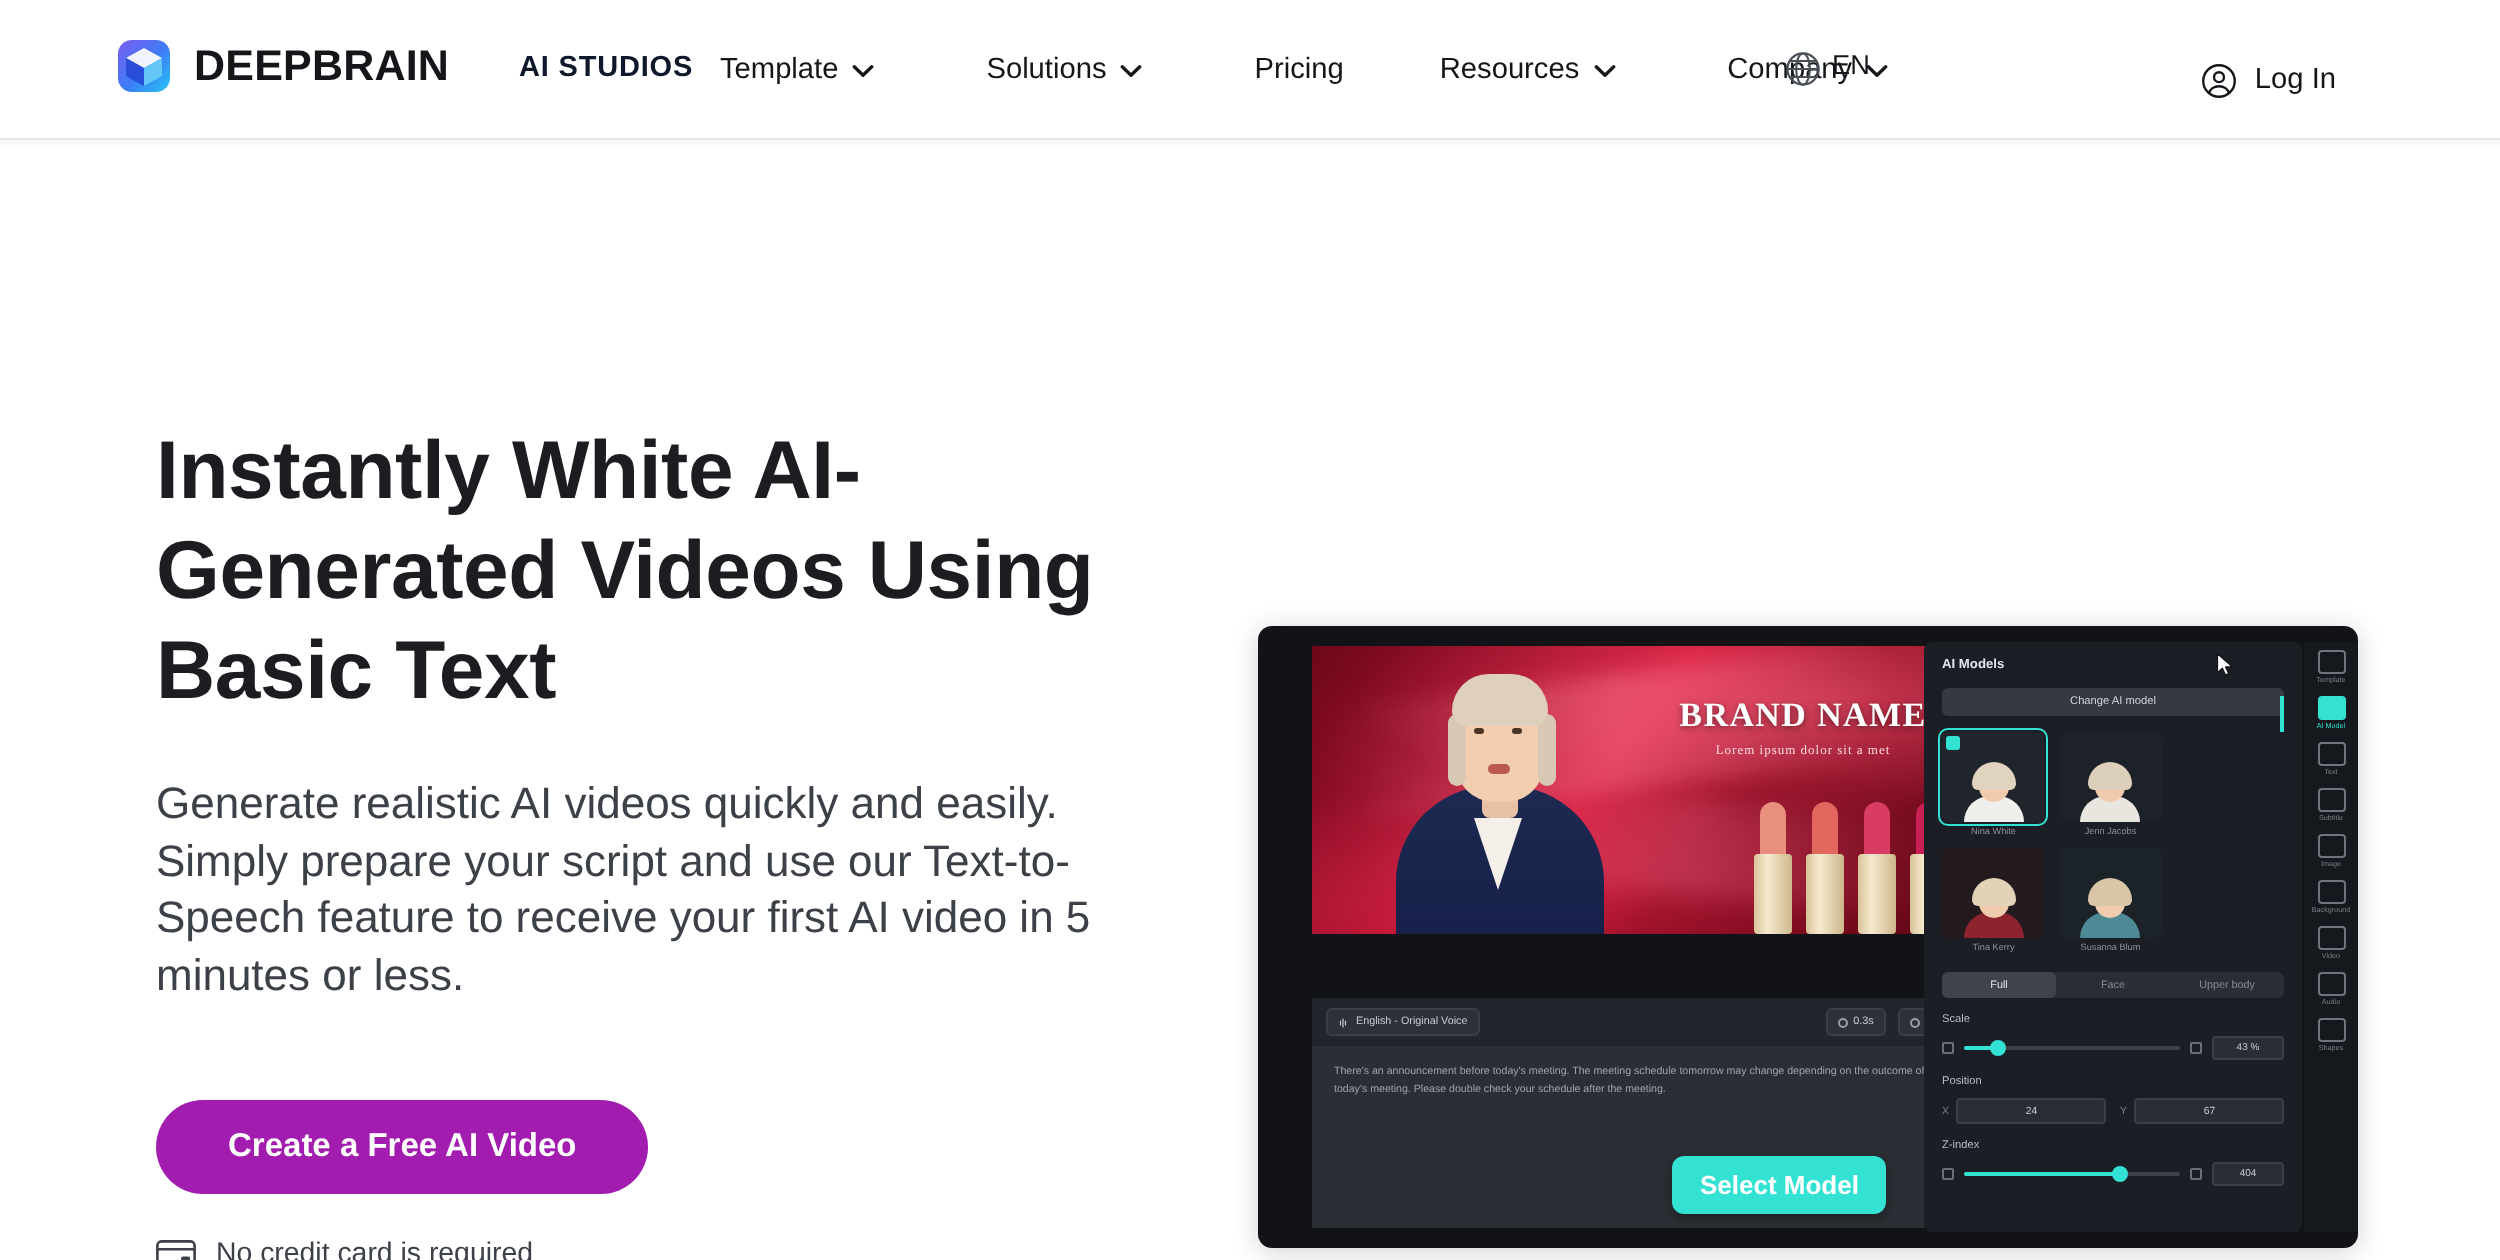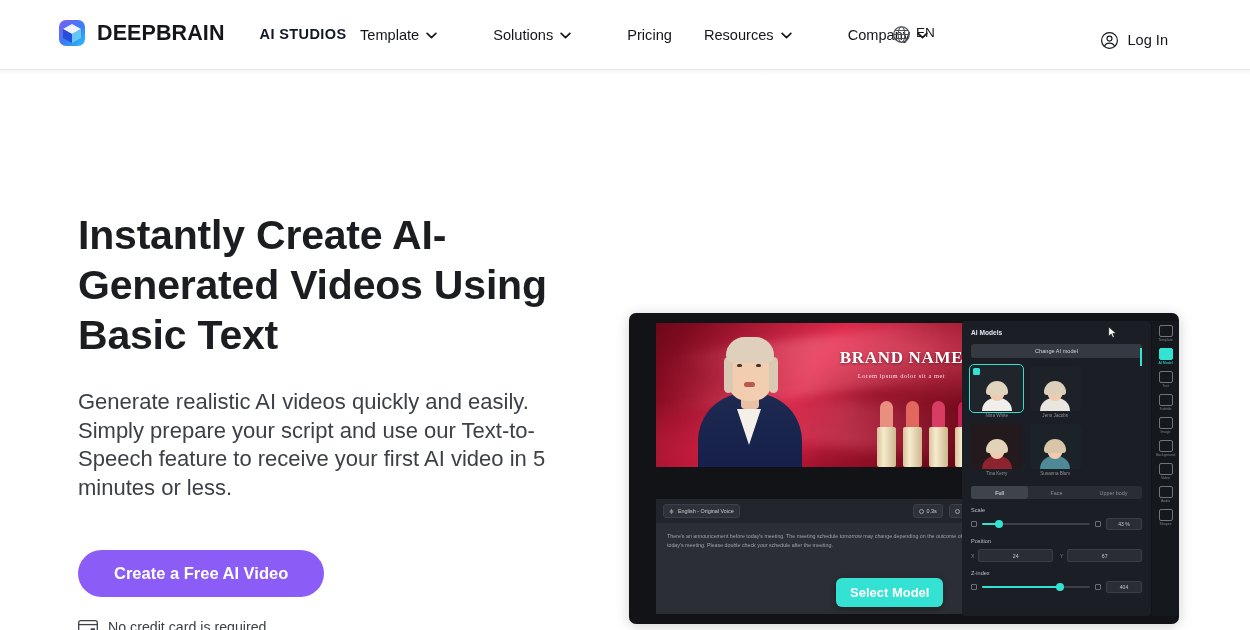--- a/index.html
+++ b/index.html
@@ -43,21 +43,21 @@
   }
 
   .nav { position: absolute; left: 360px; top: 0; height: 70px;
          display: flex; align-items: center; }
   .nav-item {
     display: flex; align-items: center; gap: 7px;
     font-size: 14.6px; color: #14161a; font-weight: 400;
     padding: 0 0; margin-right: 56px; cursor: pointer;
     white-space: nowrap;
   }
-  .nav-item:nth-child(3){ margin-right: 32px; }
+  .nav-item:nth-child(3){ margin-right: 48px; }
   .chev { width: 11px; height: 7px; display:block; }
 
   .nav-right {
     position: absolute; right: 50px; top: 0; height: 80px;
     display: flex; align-items: center;
   }
   .lang {
     position: absolute; left: 892px; top: 25px;
     display: flex; align-items: flex-start; gap: 5px;
     font-size: 13.6px; color: #14161a; cursor: pointer; z-index: 5;
@@ -85,21 +85,21 @@
     font-size: 41px; font-weight: 700; line-height: 50px;
     color: #1b1d21; letter-spacing: -0.2px;
   }
   .hero-sub {
     margin-top: 28px;
     font-size: 22px; line-height: 28.5px; color: #3c4047;
     width: 500px;
   }
   .cta-row { margin-top: 48px; }
   .cta-primary {
-    background: #8b5cf6; color: #fff;
+    background: #a21caf; color: #fff;
     font-size: 16.5px; font-weight: 700;
     border: none; border-radius: 26px;
     padding: 0 36px; height: 47px; cursor: pointer;
     font-family: "Liberation Sans", sans-serif;
   }
   .nocard {
     margin-top: 22px; display: flex; align-items: center; gap: 10px;
     font-size: 14.2px; color: #3c4047;
   }
   .card-ic { width: 20px; height: 14px; display: block; }
@@ -395,21 +395,21 @@
         <path d="M4.6 16.6 a5.6 5.2 0 0 1 10.8 0" fill="none" stroke="#14161a" stroke-width="1.25"></path>
       </svg>
       <span>Log In</span>
     </div>
   </div>
 </div>
 
 <section class="hero">
 
   <div class="hero-left">
-    <h1 class="hero-title">Instantly Create AI-Generated Videos Using Basic Text</h1>
+    <h1 class="hero-title">Instantly White AI-Generated Videos Using Basic Text</h1>
     <p class="hero-sub">Generate realistic AI videos quickly and easily. Simply prepare your script and use our Text-to-Speech feature to receive your first AI video in 5 minutes or less.</p>
     <div class="cta-row">
       <button class="cta-primary">Create a Free AI Video</button>
     </div>
     <div class="nocard">
       <svg class="card-ic" viewBox="0 0 20 14">
         <rect x="0.7" y="0.7" width="18.6" height="12.6" rx="2" fill="none" stroke="#3c4047" stroke-width="1.3"></rect>
         <path d="M0.7 4.6 H19.3" stroke="#3c4047" stroke-width="1.3"></path>
         <rect x="12.5" y="8.2" width="4.6" height="2" rx="1" fill="#3c4047"></rect>
       </svg>

